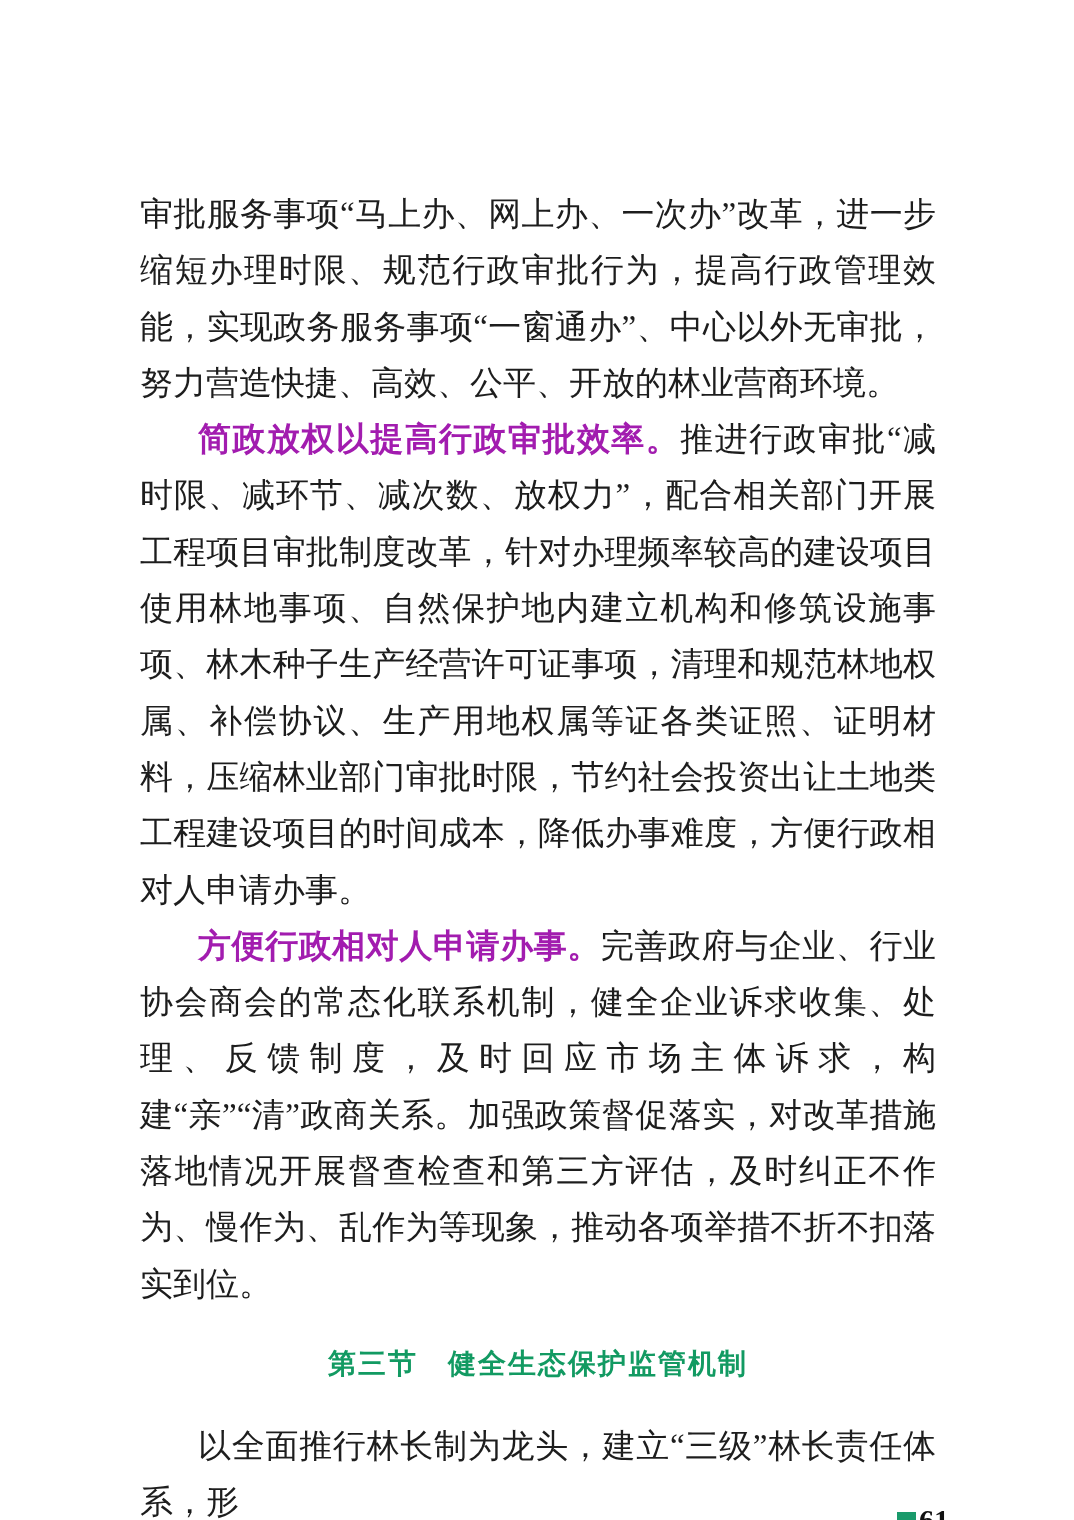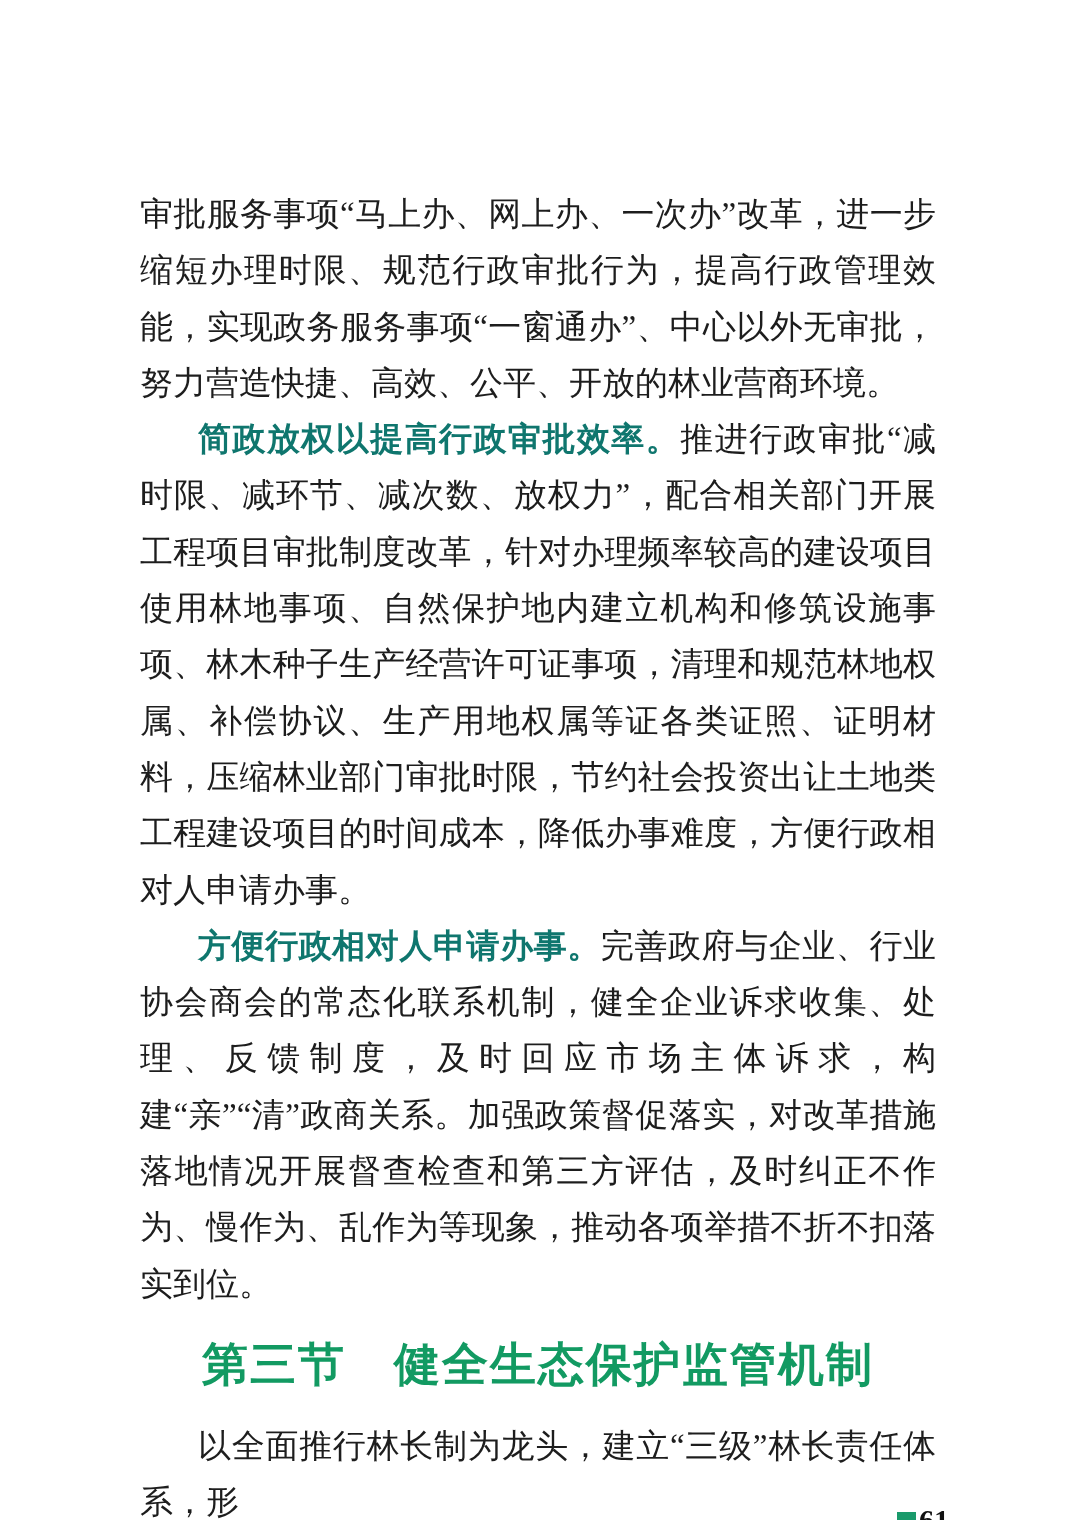--- a/index.html
+++ b/index.html
@@ -30,26 +30,26 @@
     text-align: justify;
     text-justify: inter-character;
     word-break: break-all;
     font-family: "Liberation Serif", "DejaVu Serif", serif;
   }
   .body-para.indent {
     text-indent: 58px;
   }
   .lead {
     font-weight: bold;
-    color: #0f766e;
+    color: #a21caf;
     font-family: "Liberation Serif", "DejaVu Serif", serif;
   }
   .section-heading {
     margin: 22px 0 24px 0;
-    font-size: 46px;
+    font-size: 28px;
     line-height: 60px;
     font-weight: bold;
     color: #129a62;
     text-align: center;
     font-family: "Liberation Sans", "DejaVu Sans", sans-serif;
     letter-spacing: 2px;
   }
   .page-footer {
     position: absolute;
     right: 137px;

